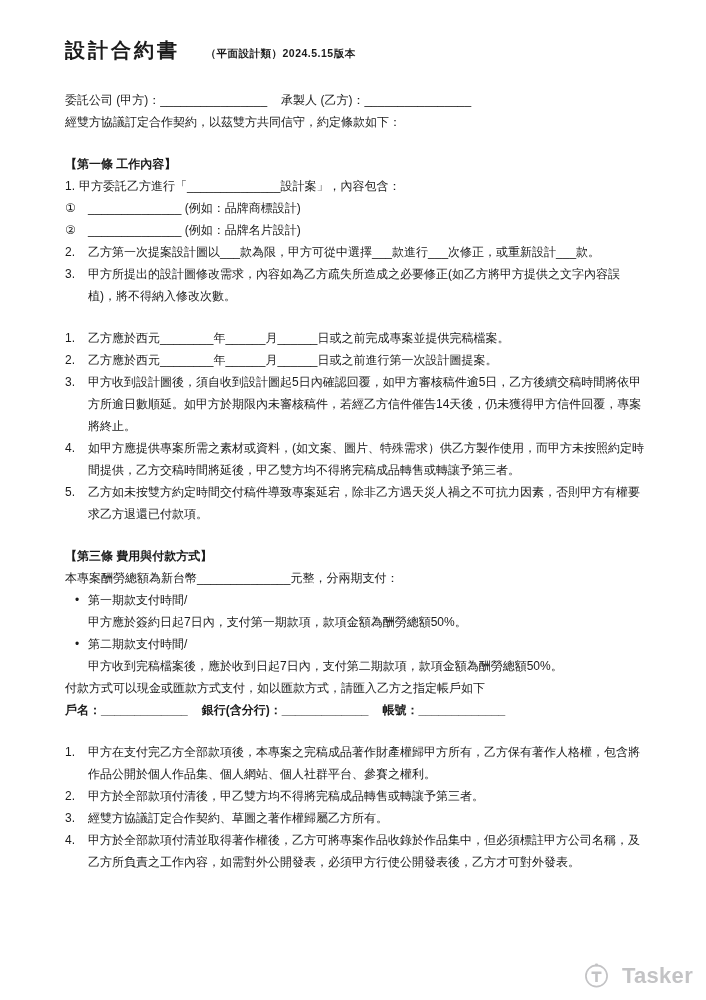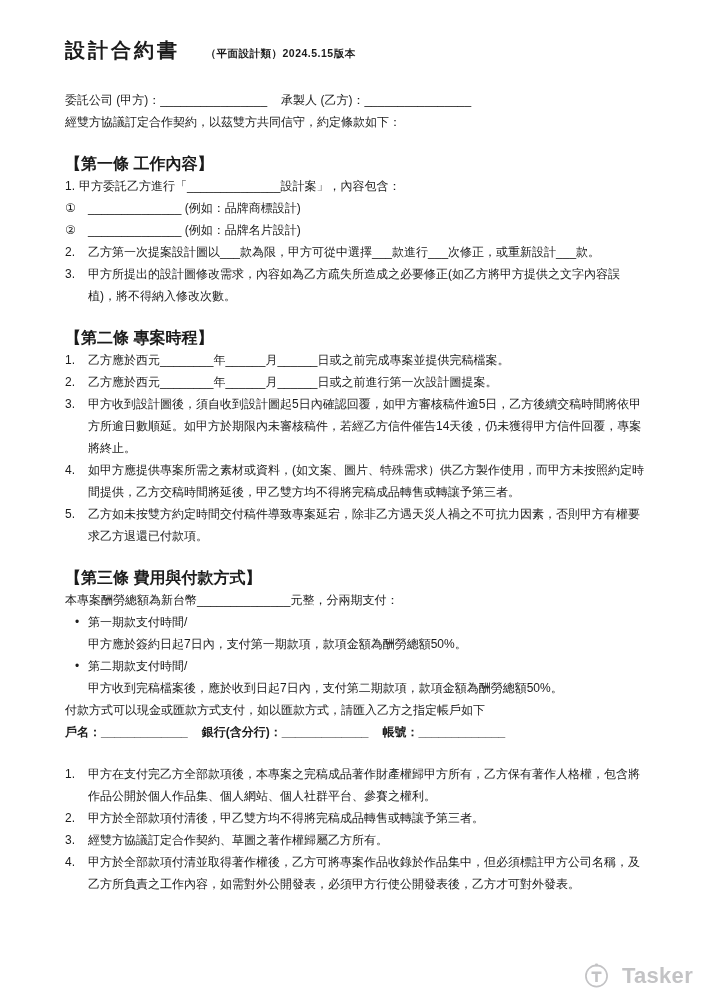--- a/index.html
+++ b/index.html
@@ -24,21 +24,21 @@
   .doc-subtitle {
     font-size: 10.5px; font-weight: bold; margin-left: 21px; letter-spacing: 0.5px;
   }
   .line { font-size: 12px; line-height: 22px; }
   .parties { margin-top: 22px; white-space: nowrap; }
   .preamble { }
   .blank { letter-spacing: 0; white-space: pre; margin-top: 12px; }
   .blank.gap-after { margin-right: 14px; }
   .art { margin-top: 20px; }
   .art-heading {
-    font-size: 16px; line-height: 22px; font-weight: bold; margin: 0;
+    font-size: 12px; line-height: 22px; font-weight: bold; margin: 0;
   }
   .item { display: flex; font-size: 12px; line-height: 22px; }
   .item .num { flex: 0 0 23px; }
   .item.tight .num { flex: 0 0 14px; }
   .item .txt { flex: 1; }
   .item.bullet .num { flex: 0 0 23px; padding-left: 10px; box-sizing: border-box; }
   .account { white-space: nowrap; font-weight: bold; }
   .account .lbl { }
   .watermark {
     position: absolute; right: 13px; bottom: 11px;
@@ -84,21 +84,20 @@
       <span class="num">2.</span>
       <span class="txt">乙方第一次提案設計圖以___款為限，甲方可從中選擇___款進行___次修正，或重新設計___款。</span>
     </div>
     <div class="item">
       <span class="num">3.</span>
       <span class="txt">甲方所提出的設計圖修改需求，內容如為乙方疏失所造成之必要修正(如乙方將甲方提供之文字內容誤植)，將不得納入修改次數。</span>
     </div>
   </div>
 
   <div class="art">
-    <div class="art-heading">【第二條 專案時程】</div>
     <div class="item">
       <span class="num">1.</span>
       <span class="txt">乙方應於西元________年______月______日或之前完成專案並提供完稿檔案。</span>
     </div>
     <div class="item">
       <span class="num">2.</span>
       <span class="txt">乙方應於西元________年______月______日或之前進行第一次設計圖提案。</span>
     </div>
     <div class="item">
       <span class="num">3.</span>

